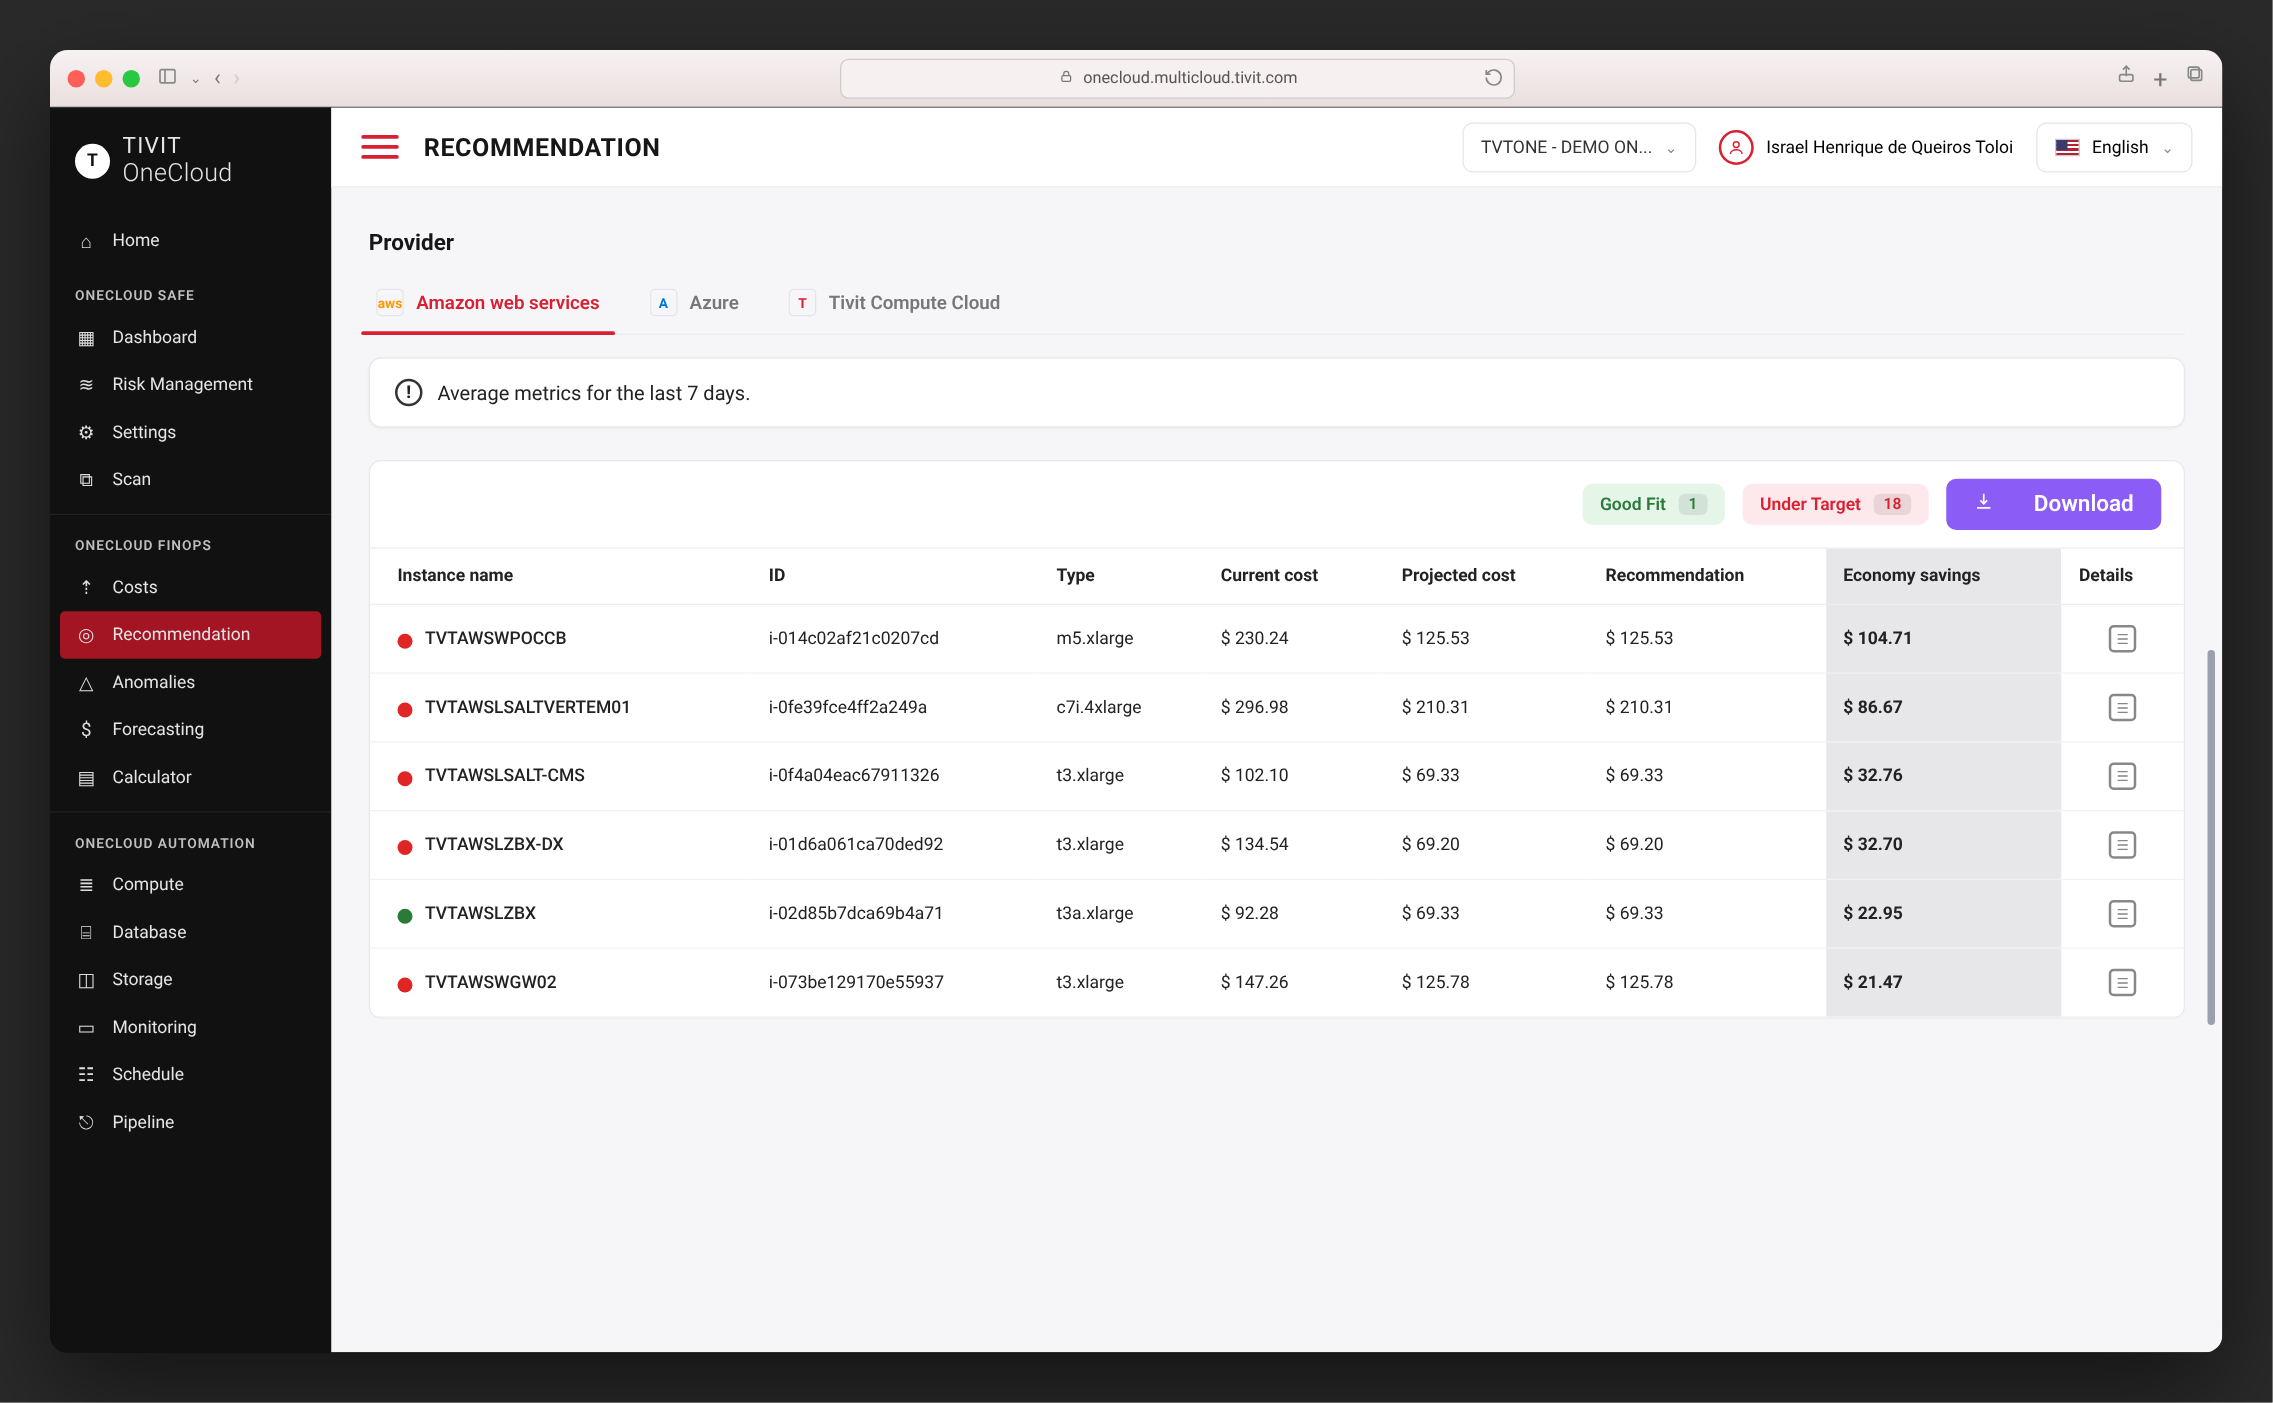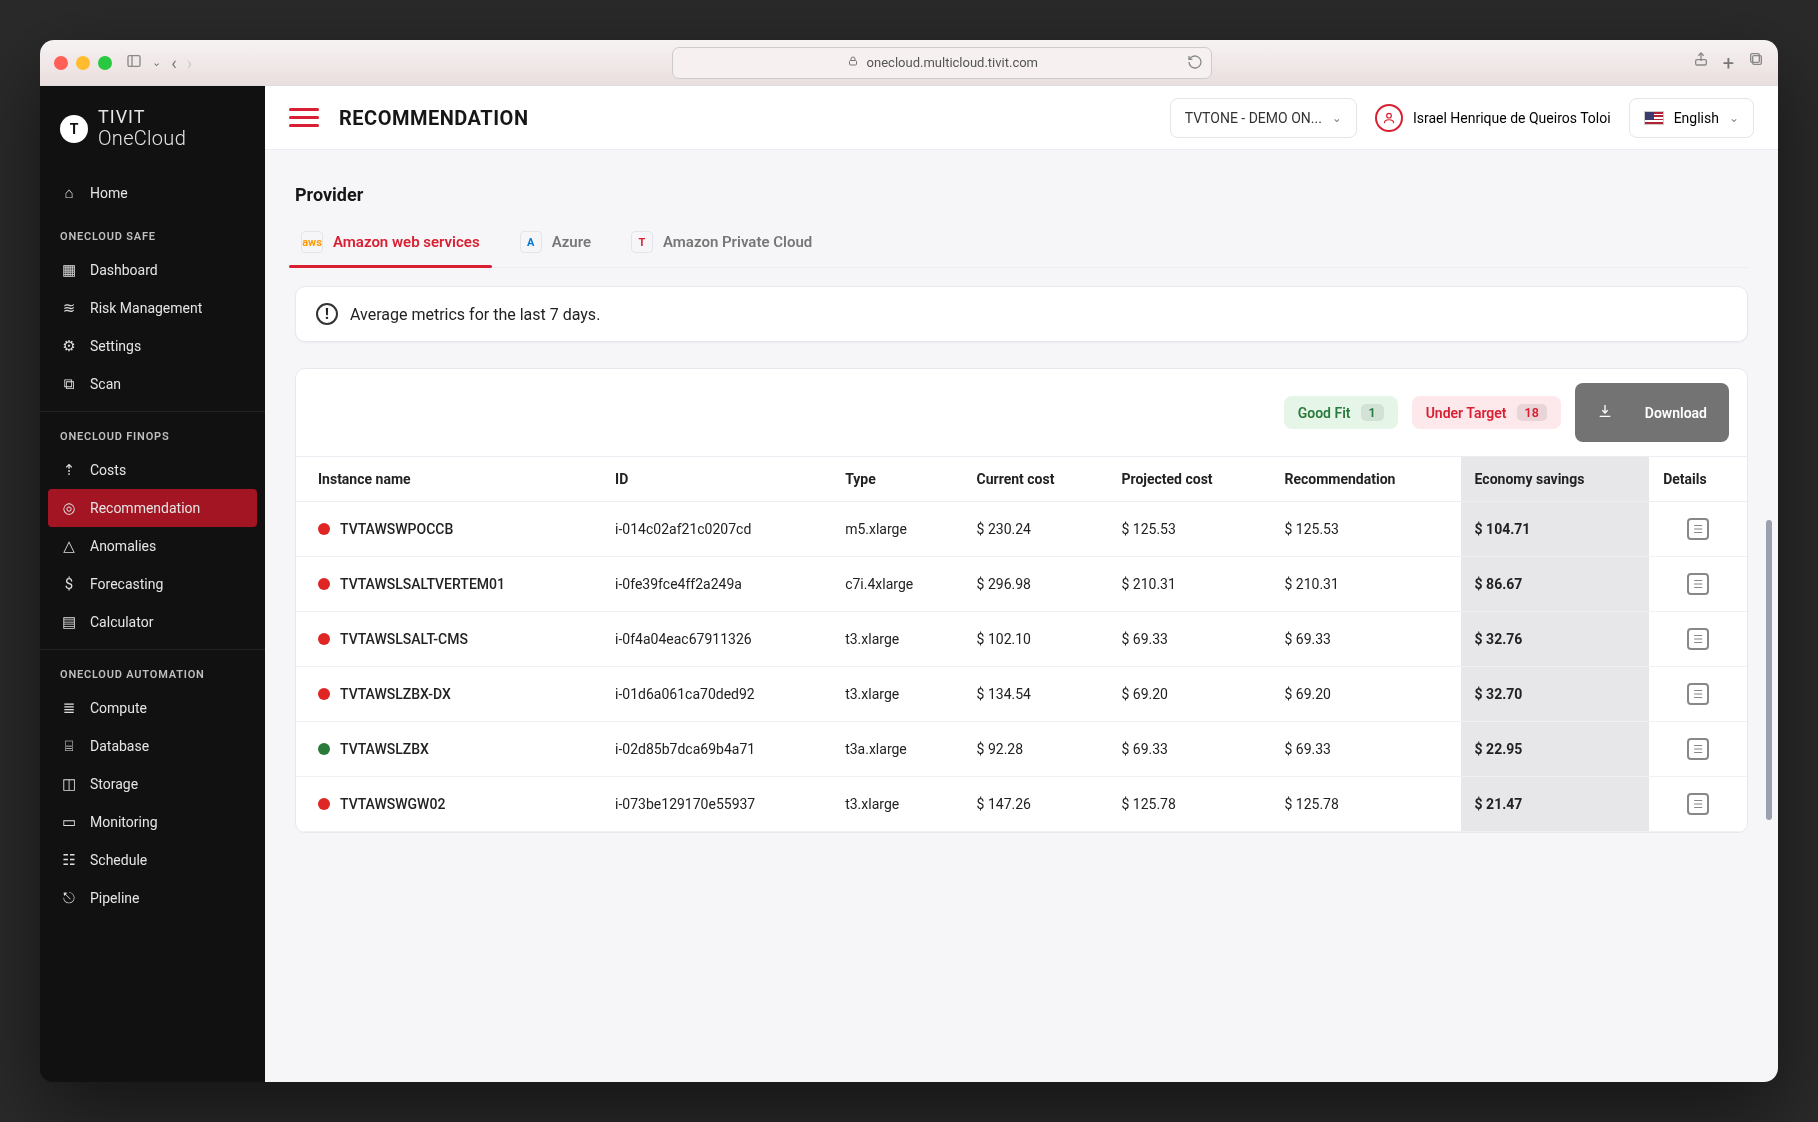--- a/index.html
+++ b/index.html
@@ -63,27 +63,27 @@
   .metric-title { font-size:16px; font-weight:700; color:#222; margin-bottom:6px; }
   .metric-value { font-size:38px; font-weight:800; letter-spacing:.5px; }
   .metric-value.blue { color:#3b63c4; }
   .metric-value.green { color:#3fbf55; }
   .table-wrap { background:#fff; border:1px solid #e7e7ee; border-radius:10px; margin-top:26px; overflow:hidden; }
   .table-toolbar { display:flex; justify-content:flex-end; align-items:center; gap:14px; padding:14px 18px; }
   .badge { border-radius:8px; padding:8px 14px; font-size:14px; font-weight:600; display:flex; align-items:center; gap:10px; }
   .badge.good { background:#e5f6e9; color:#2a7a3a; }
   .badge.under { background:#fde8eb; color:#d92032; }
   .badge-count { background:rgba(0,0,0,.08); border-radius:5px; padding:1px 8px; font-size:12.5px; }
-  .btn-dl { background:#737373; color:#fff; border-radius:8px; padding:20px 22px; display:flex; align-items:center; gap:32px; cursor:pointer; font-weight:600; font-size:14px; }
+  .btn-dl { background:#8b5cf6; color:#fff; border-radius:8px; padding:10px 22px; display:flex; align-items:center; gap:32px; cursor:pointer; font-weight:600; font-size:18px; }
   table { width:100%; border-collapse:collapse; }
   thead th { text-align:left; font-size:14px; font-weight:700; color:#222; padding:14px 14px; border-top:1px solid #ececf2; border-bottom:1px solid #ececf2; background:#fff; }
   thead th.eco, tbody td.eco { background:#e7e7ea; }
   tbody td { font-size:14px; color:#222; padding:16px 14px; border-bottom:1px solid #f1f1f5; }
   tbody td.eco { font-weight:700; }
-  .inst { display:flex; align-items:center; gap:10px; font-weight:500; }
+  .inst { display:flex; align-items:flex-end; gap:10px; font-weight:500; }
   .status-dot { width:12px; height:12px; border-radius:50%; }
   .status-dot.red { background:#e02525; }
   .status-dot.green { background:#2a7a3a; }
   td.details { text-align:center; }
   .details-btn { width:22px; height:22px; border:2px solid #888; border-radius:4px; display:inline-flex; align-items:center; justify-content:center; cursor:pointer; color:#888; font-size:11px; }
   .svgico { width:16px; height:16px; display:inline-block; }
 </style>
 </head>
 <body>
 
@@ -255,21 +255,21 @@
               <div class="tab active">
                 <span class="logo aws">aws</span>
                 <span>Amazon web services</span>
               </div>
               <div class="tab">
                 <span class="logo azure">A</span>
                 <span>Azure</span>
               </div>
               <div class="tab">
                 <span class="logo tivit">T</span>
-                <span>Amazon Private Cloud</span>
+                <span>Tivit Compute Cloud</span>
               </div>
             </div>
 
           <div class="notice">
             <span class="notice-ico">!</span>
             <span>Average metrics for the last 7 days.</span>
           </div>
 
 
           <div class="table-wrap">

